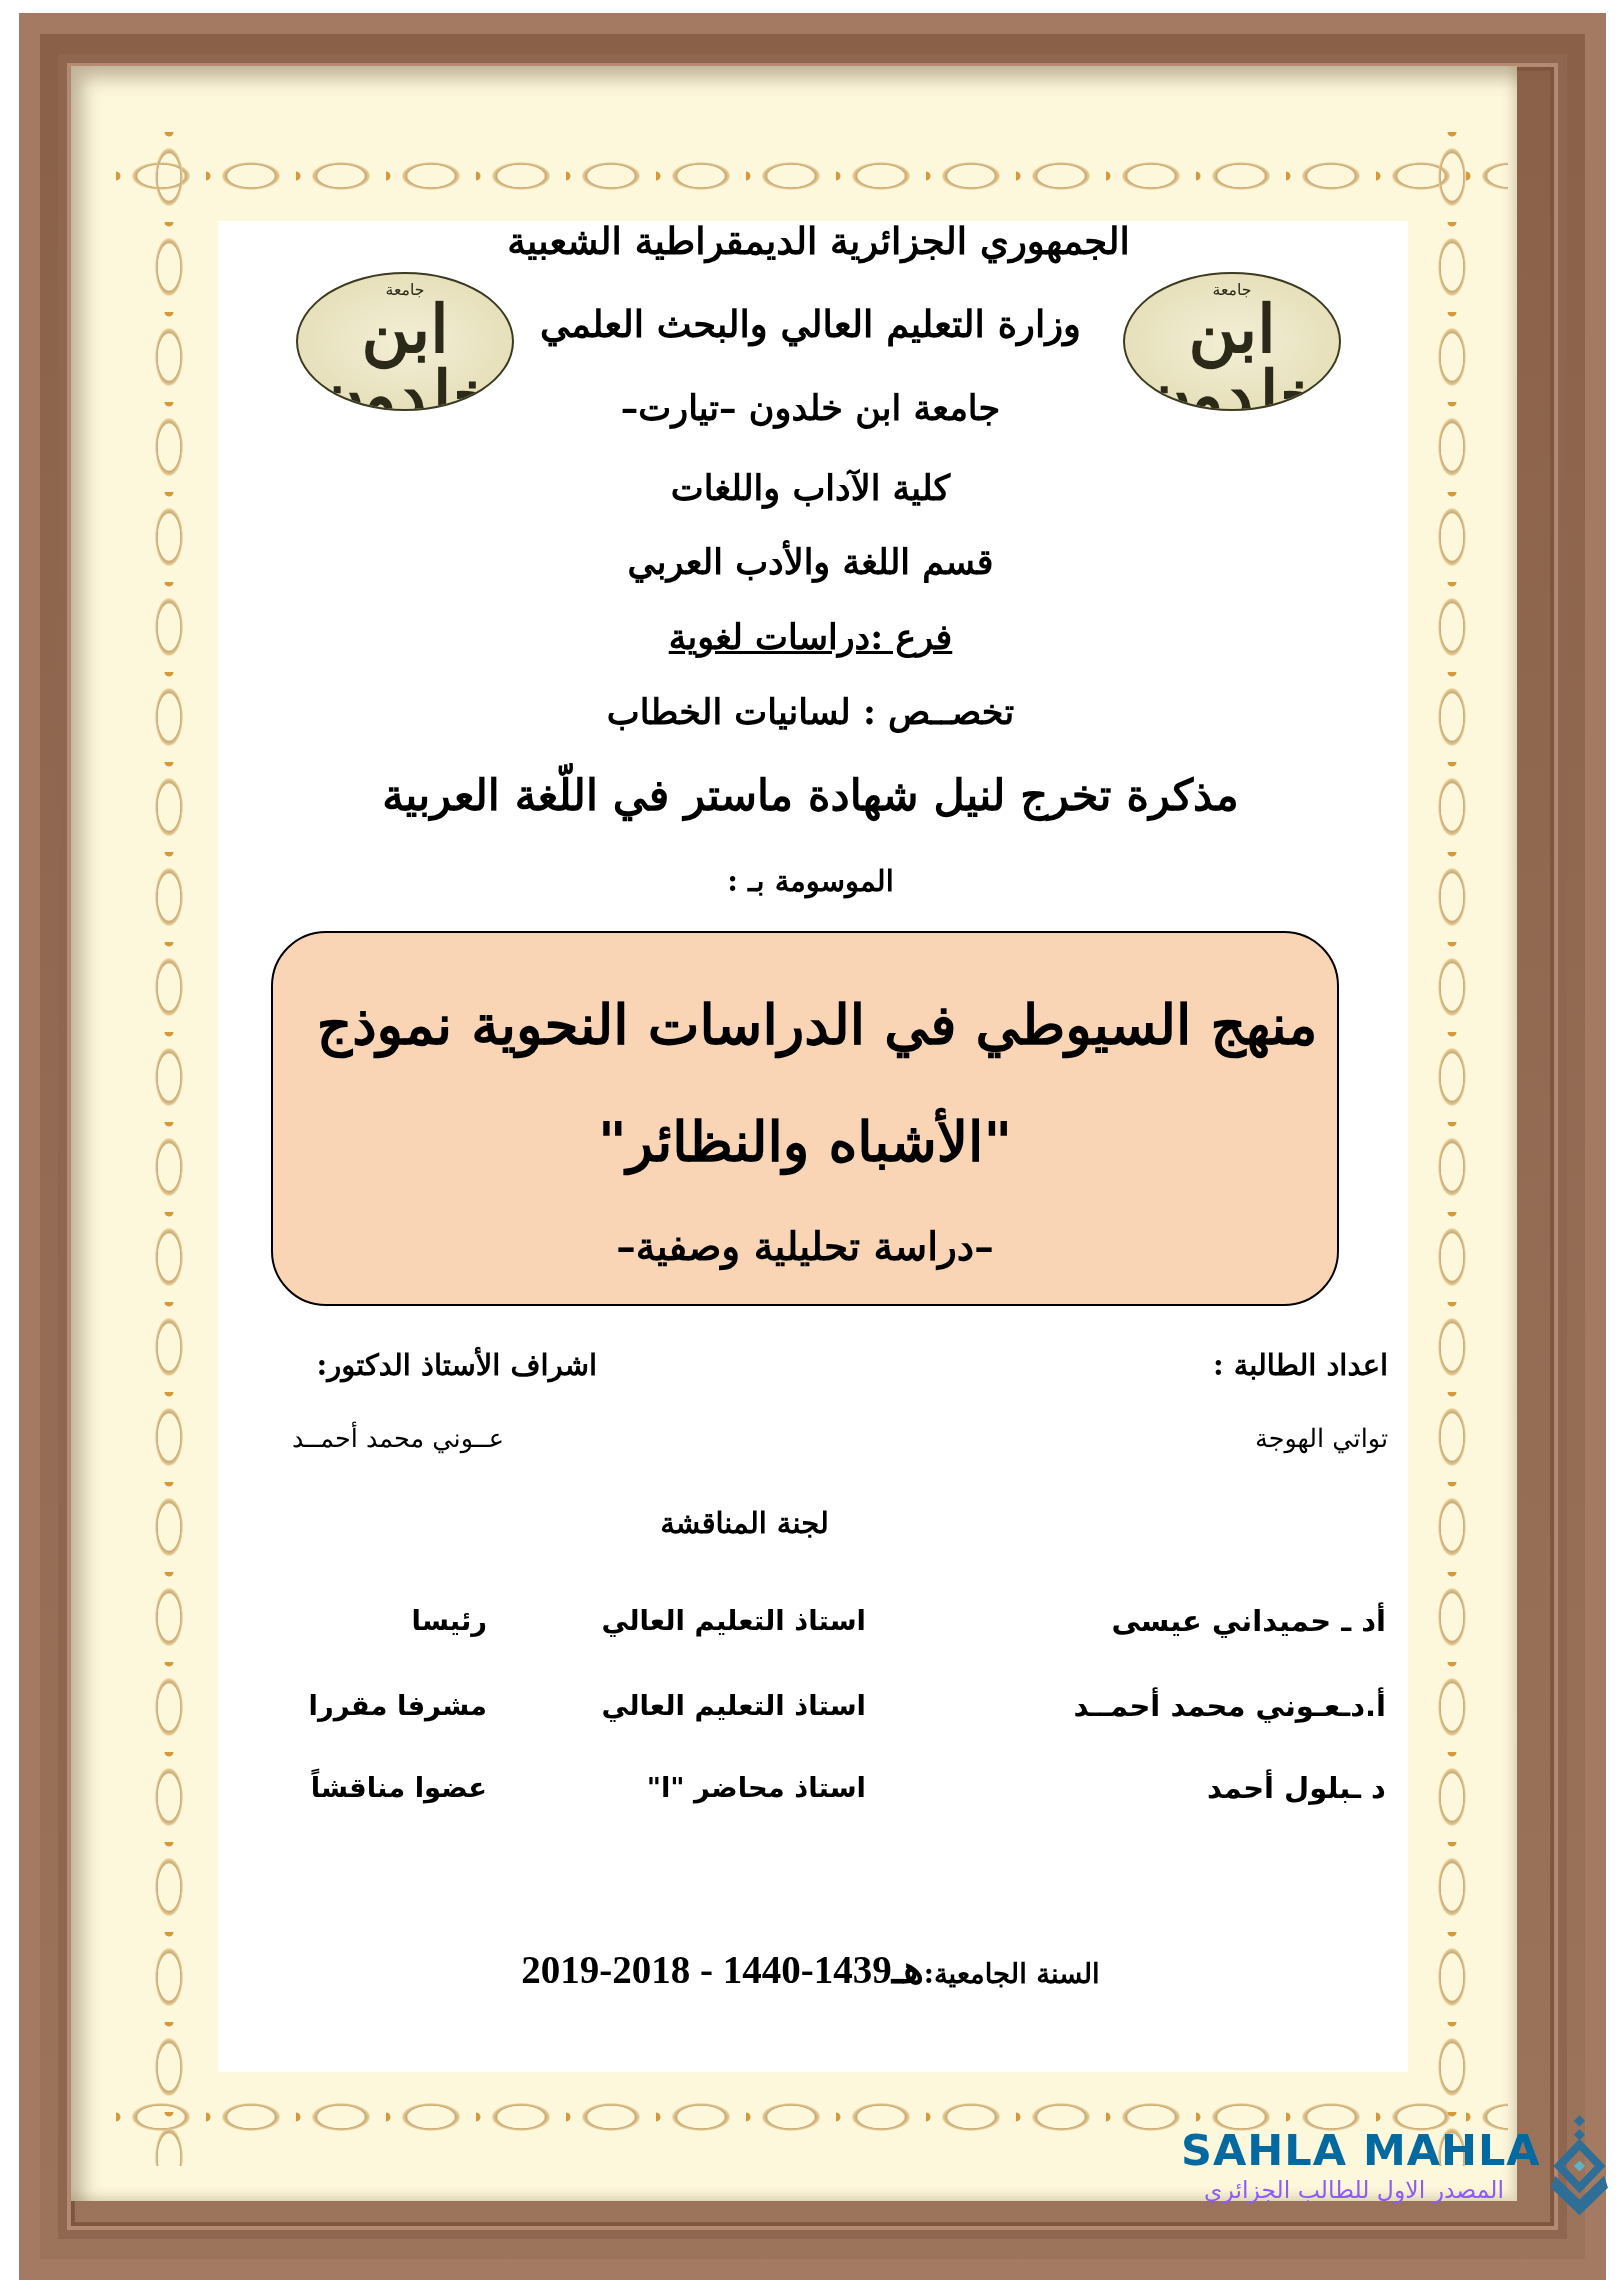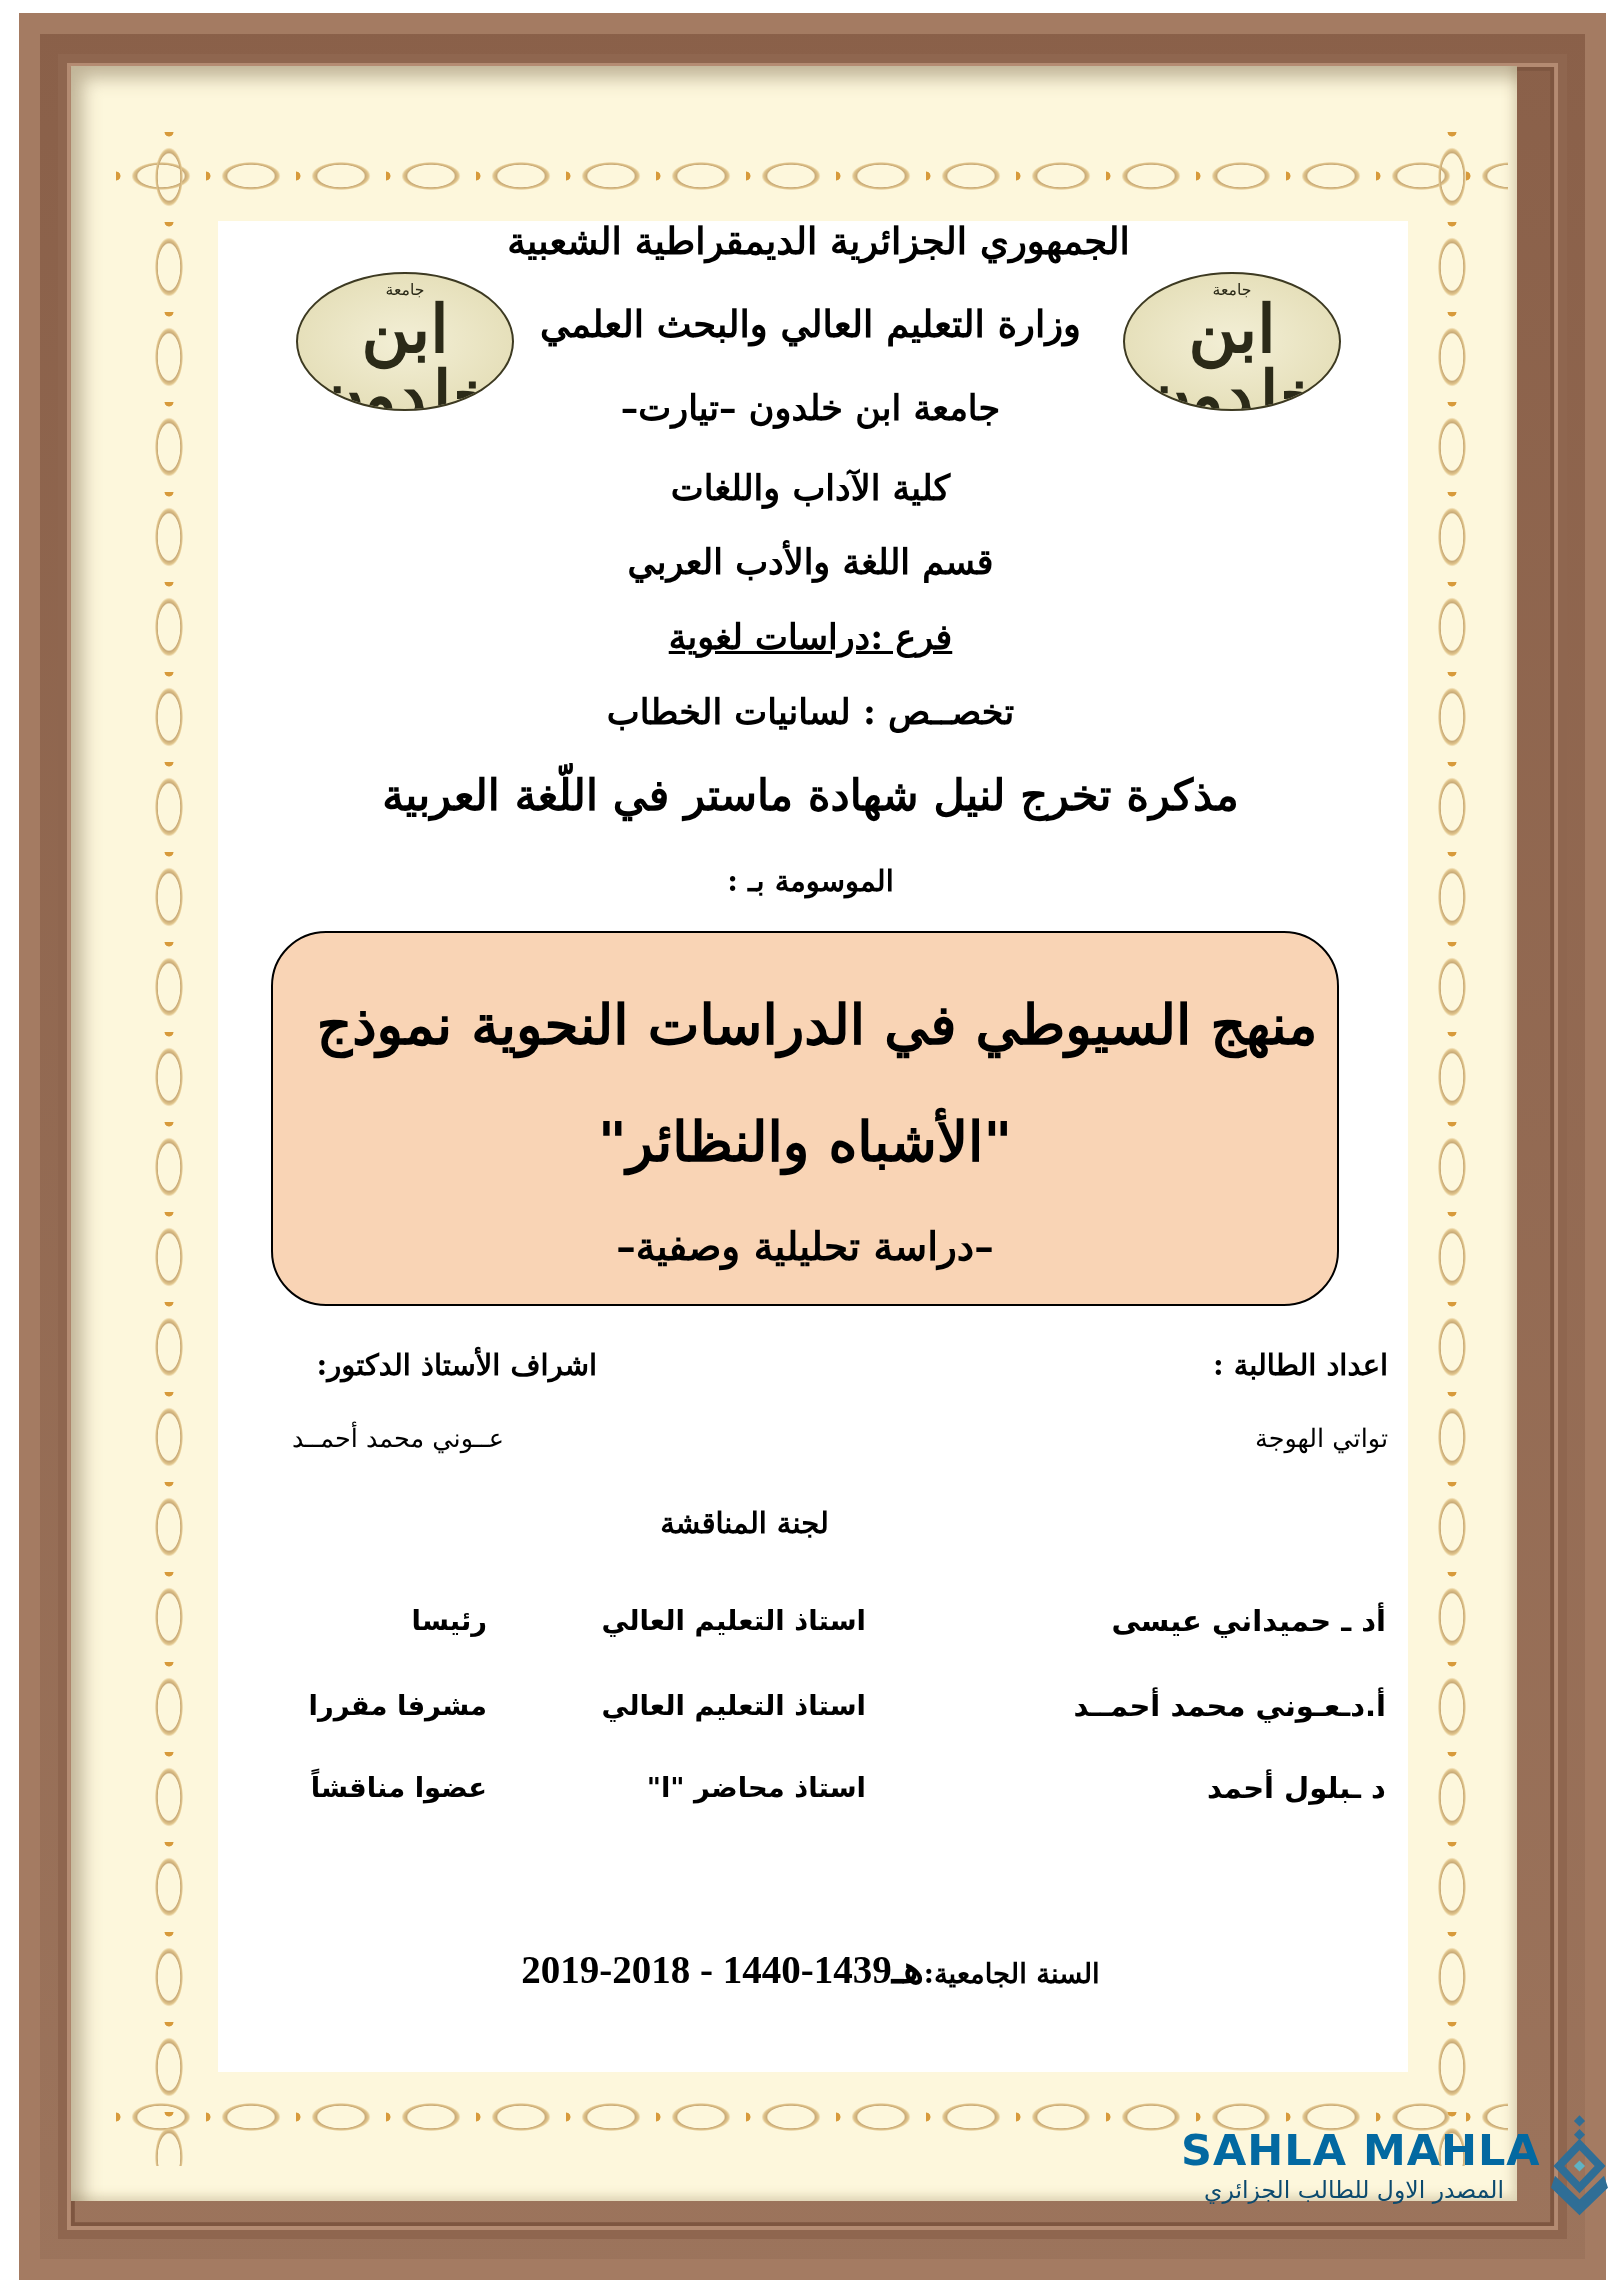--- a/index.html
+++ b/index.html
@@ -81,21 +81,21 @@
   .c-role { right: 1134px; font-size: 27.4px; font-weight: bold; font-family: "DejaVu Sans", sans-serif; }
   .r1 { top: 1607px; } .r2 { top: 1692px; } .r3 { top: 1774px; }
 
   .year { left: 0; width: 1621px; text-align: center; top: 1950px; }
   .year-label { font-size: 27.4px; font-weight: bold; }
   .year-value { font-size: 39px; font-weight: bold; font-family: "Liberation Serif", serif; direction: ltr; unicode-bidi: embed; }
 
   
   .wm { position: absolute; left: 1181px; top: 2129px; direction: ltr; }
   .wm-brand { font-family: "DejaVu Sans", sans-serif; font-size: 43px; color: #0369a1; letter-spacing: 1px; line-height: 1; font-weight: bold; }
-  .wm-tag { font-family: "DejaVu Sans", sans-serif; font-size: 23.5px; color: #0c4a6e; direction: rtl; text-align: right; width: 323px; margin-top: 3.9px; }
+  .wm-tag { font-family: "DejaVu Sans", sans-serif; font-size: 23.5px; color: #8b5cf6; direction: rtl; text-align: right; width: 323px; margin-top: 3.9px; }
   .wm-logo { position: absolute; left: 1549px; top: 2115px; width: 61px; height: 108px; }
 </style>
 </head>
 <body>
 
 <div class="frame">
   <div class="frame-inner-molding"></div>
 </div>
 <div class="mat"></div>
 <div class="chain chain-top"></div>

